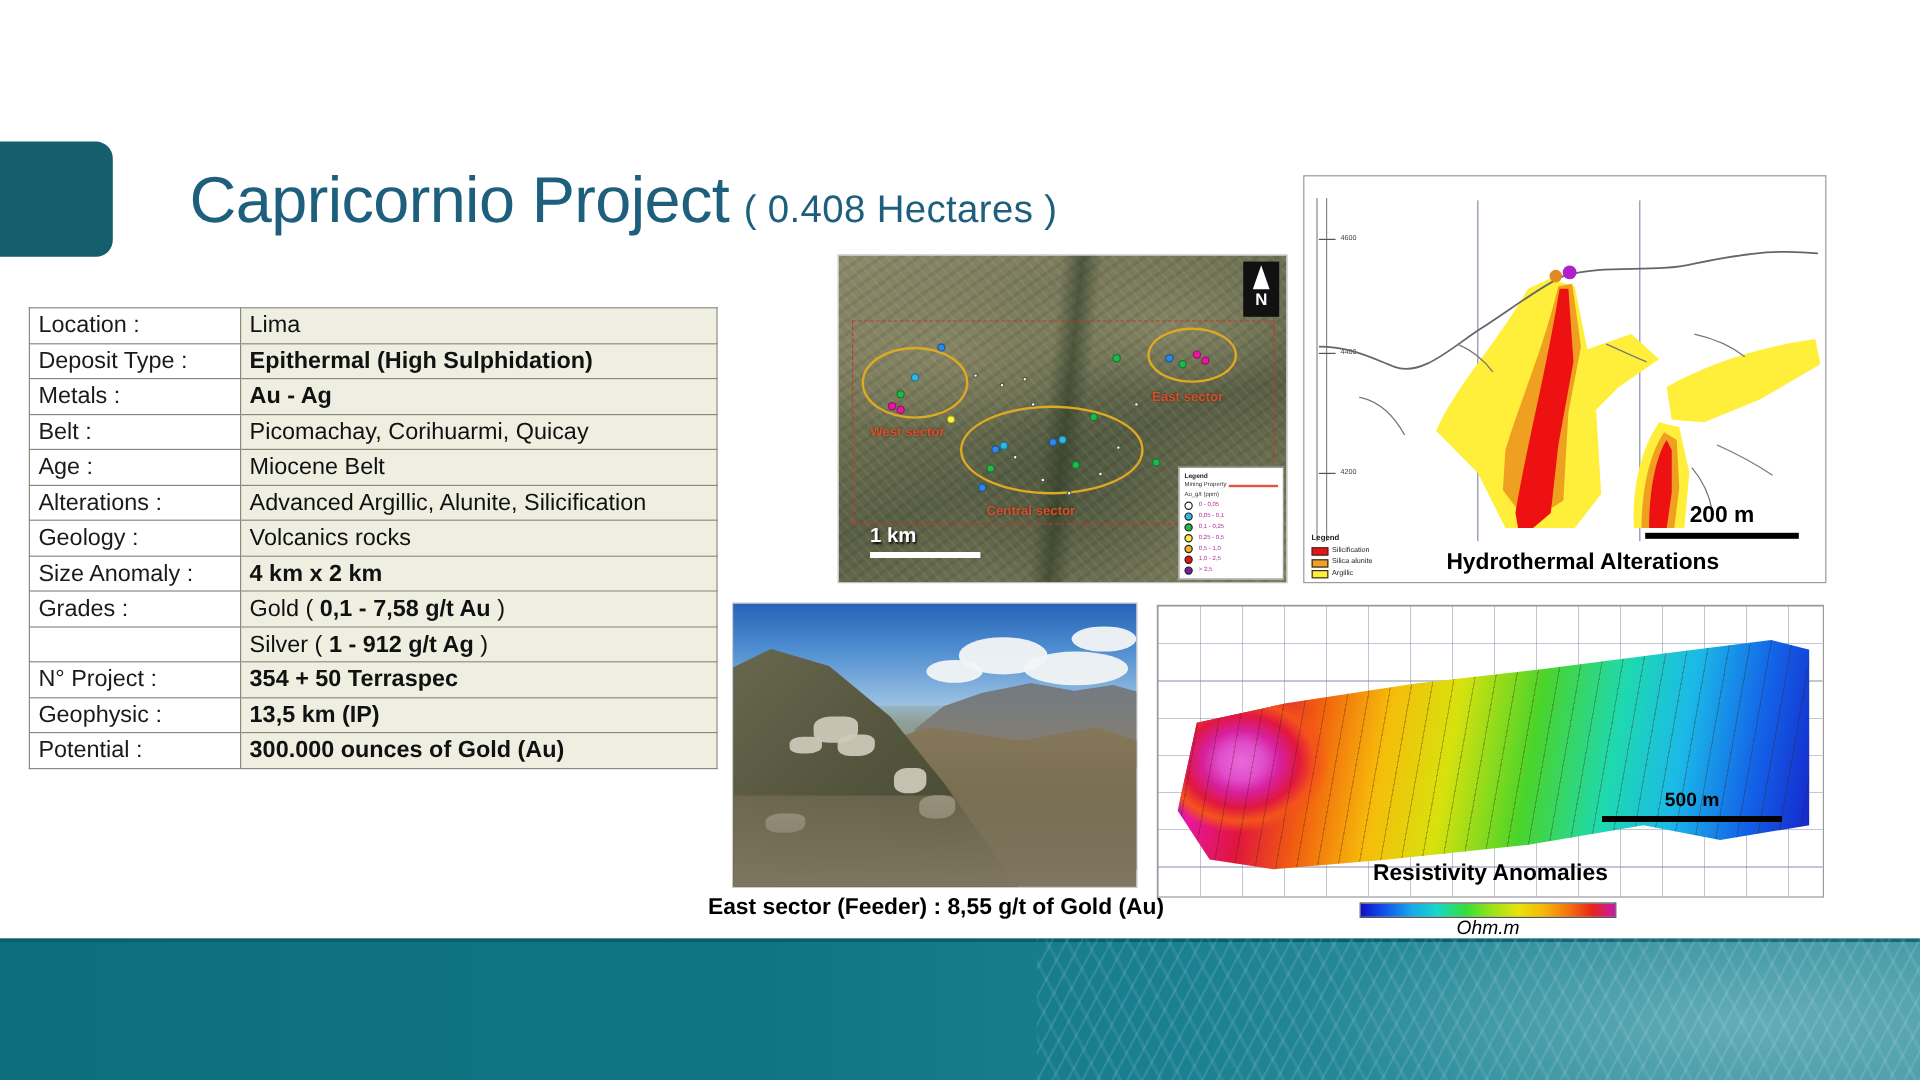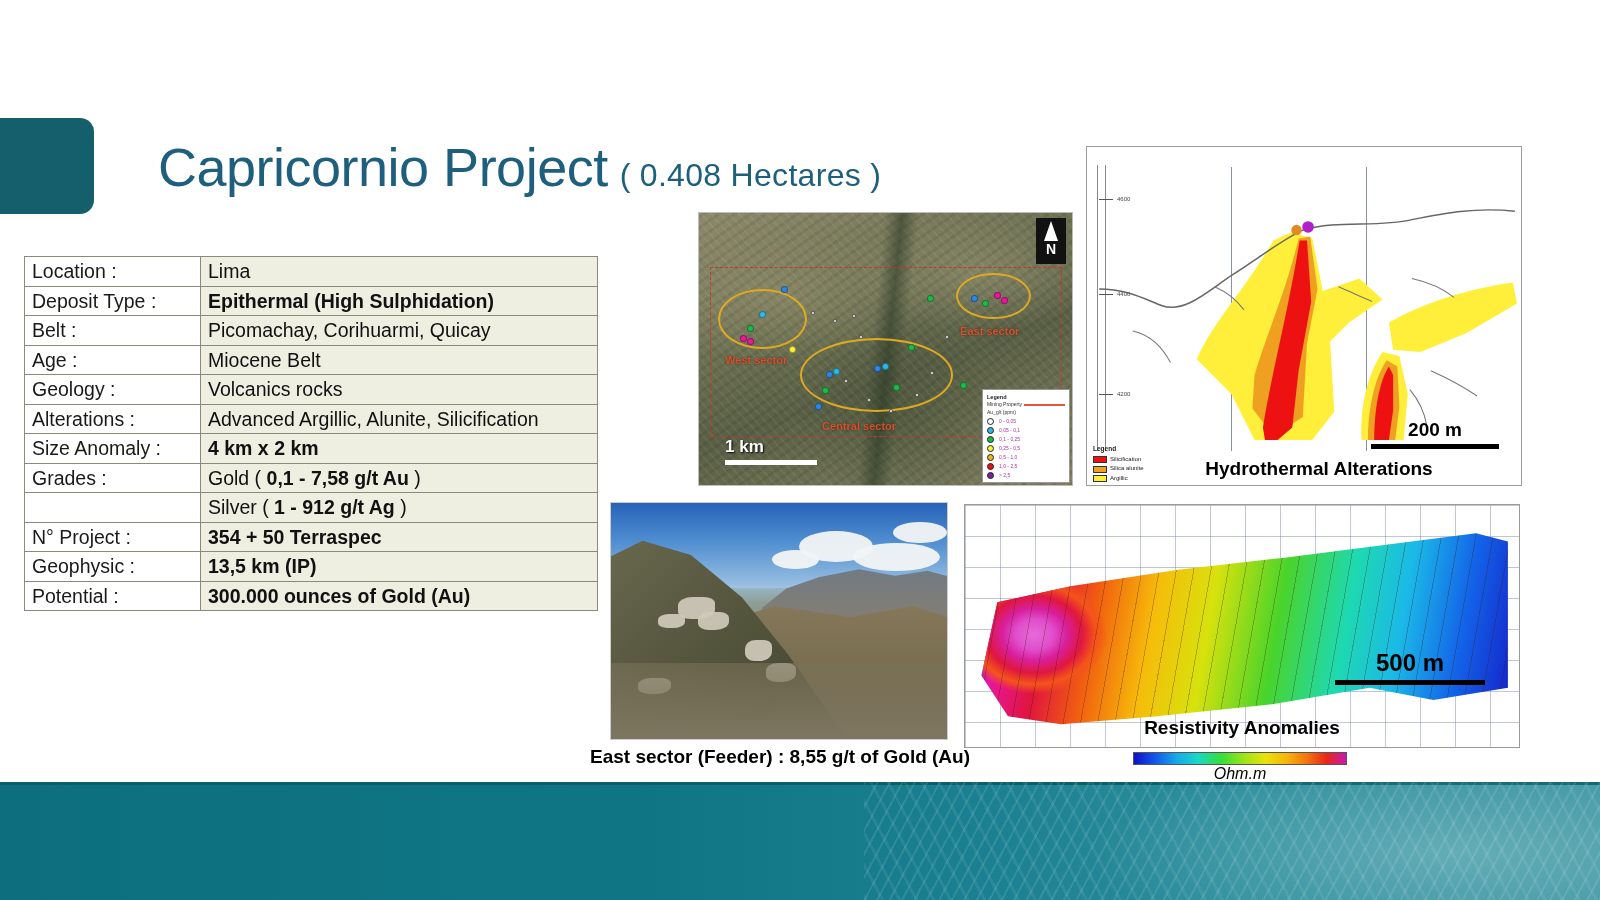--- a/index.html
+++ b/index.html
@@ -239,21 +239,21 @@
         #1ed9b0 68%,
         #1bb9e8 78%,
         #1363e8 89%,
         #1520c8 100%);
   }
   .resist-body .contours {
     position:absolute; inset:0;
     background-image: repeating-linear-gradient(100deg, rgba(60,30,10,.28) 0 1px, transparent 1px 17px);
   }
   .scale-500 { position:absolute; right:34px; bottom:62px; text-align:center; }
-  .scale-500 .lbl { font-size:24px; font-weight:bold; color:#000; }
+  .scale-500 .lbl { font-size:16px; font-weight:bold; color:#000; }
   .scale-500 .bar { width:150px; height:5px; background:#000; margin-top:3px; }
   .resist-caption {
     position:absolute; left:0; right:0; bottom:8px; text-align:center;
     font-size:19px; font-weight:bold; color:#000;
   }
   .colorbar-wrap { position:absolute; left:1133px; top:752px; width:214px; text-align:center;font-style:italic; }
   .colorbar {
     width:100%; height:13px; border:1px solid #555;
     background: linear-gradient(90deg,
       #1010c8 0%, #1350e8 9%, #17a8ea 20%, #18d8c8 30%, #35dd3c 41%,
@@ -288,34 +288,38 @@
   <tbody id="fact-rows">
       <tr>
         <td class="lbl">Location :</td>
         <td class="val">Lima</td>
       </tr>
       <tr>
         <td class="lbl">Deposit Type :</td>
         <td class="val bold">Epithermal (High Sulphidation)</td>
       </tr>
       <tr>
+        <td class="lbl">Metals :</td>
+        <td class="val bold">Au - Ag</td>
+      </tr>
+      <tr>
         <td class="lbl">Belt :</td>
         <td class="val">Picomachay, Corihuarmi, Quicay</td>
       </tr>
       <tr>
         <td class="lbl">Age :</td>
         <td class="val">Miocene Belt</td>
       </tr>
       <tr>
+        <td class="lbl">Alterations :</td>
+        <td class="val">Advanced Argillic, Alunite, Silicification</td>
+      </tr>
+      <tr>
         <td class="lbl">Geology :</td>
         <td class="val">Volcanics rocks</td>
-      </tr>
-      <tr>
-        <td class="lbl">Alterations :</td>
-        <td class="val">Advanced Argillic, Alunite, Silicification</td>
       </tr>
       <tr>
         <td class="lbl">Size Anomaly :</td>
         <td class="val bold">4 km x 2 km</td>
       </tr>
       <tr>
         <td class="lbl">Grades :</td>
         <td class="val">Gold ( <span class="b">0,1 - 7,58 g/t Au</span> )</td>
       </tr>
       <tr>

